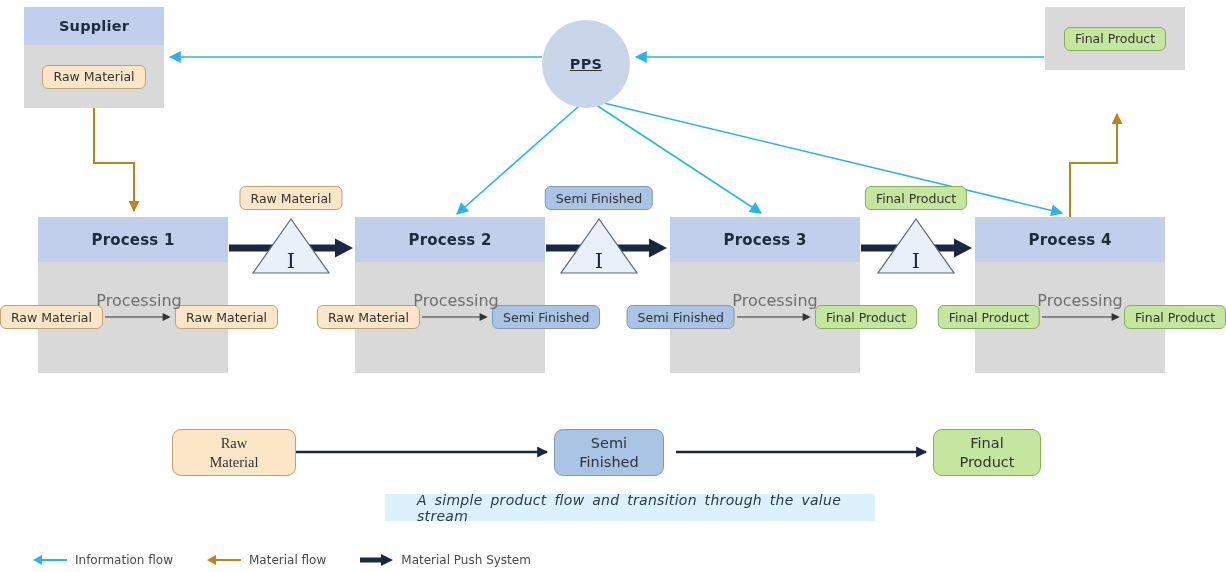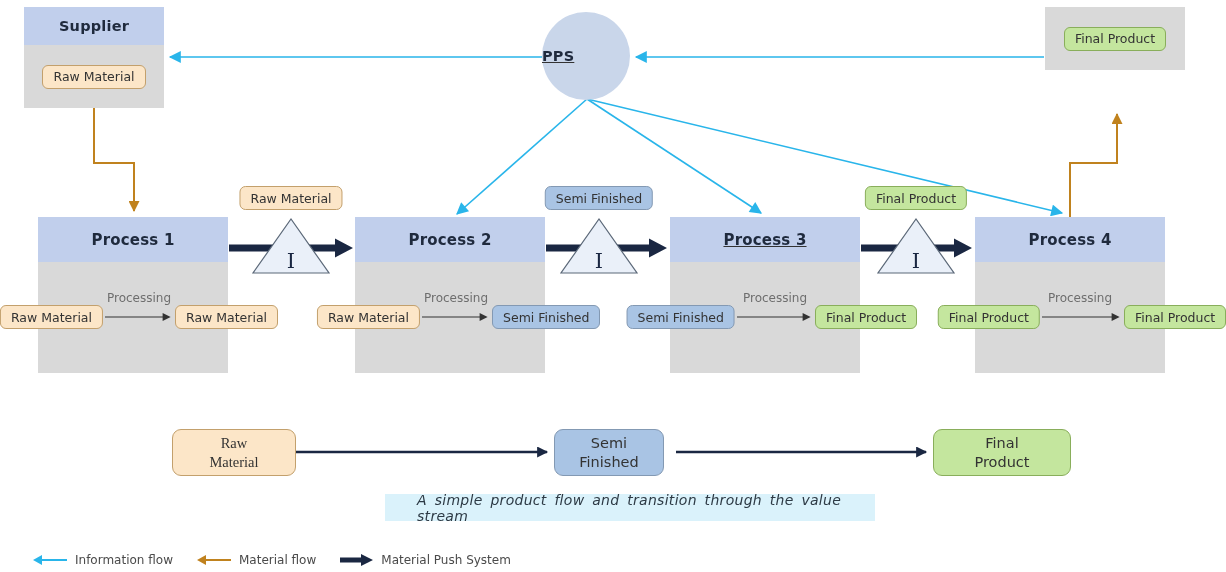--- a/index.html
+++ b/index.html
@@ -20,47 +20,47 @@
   .push-shape{fill:var(--push,#1a2742);}
   .flow-line{stroke:var(--push,#1a2742);stroke-width:2.6;}
   .tri{fill:var(--triangle_fill,#eaf0f9);stroke:var(--triangle_border,#5b6878);stroke-width:1.2;}
   .tri-i{font-family:"DejaVu Serif","Liberation Serif",serif;font-size:21px;fill:#1a2742;text-anchor:middle;}
 
   .entity{position:absolute;width:140px;height:101px;z-index:2;}
   .entity .hd{height:38px;background:var(--header_blue,#c1cfec);display:flex;align-items:center;justify-content:center;}
   .entity .bd{height:63px;background:var(--body_gray,#d9d9d9);display:flex;align-items:center;justify-content:center;}
   .hd-title{font-weight:bold;font-size:14.5px;color:var(--title_text,#1f2a3d);letter-spacing:.2px;}
 
-  .pps{position:absolute;left:542px;top:12px;width:88px;height:88px;border-radius:50%;
-       background:var(--pps_fill,#c9d6ea);display:flex;align-items:center;z-index:2;text-decoration:underline;}
+  .pps{position:absolute;left:542px;top:20px;width:88px;height:88px;border-radius:50%;
+       background:var(--pps_fill,#c9d6ea);display:flex;align-items:center;justify-content:center;z-index:2;text-decoration:underline;}
 
   .process{position:absolute;top:217px;width:190px;height:156px;z-index:2;}
   .process .hd{height:45px;background:var(--header_blue,#c1cfec);display:flex;align-items:center;justify-content:center;}
   .process .hd .hd-title{font-size:15px;}
   .process .bd{height:111px;background:var(--body_gray,#d9d9d9);}
 
   .badge{position:absolute;z-index:4;height:24px;display:flex;align-items:center;justify-content:center;
          padding:0 10px;border-radius:6px;font-size:12.5px;white-space:nowrap;box-sizing:border-box;}
   .badge.peach{background:var(--peach_fill,#fce6c8);border:1px solid var(--peach_border,#c3a06c);}
   .badge.blue {background:var(--blue_fill,#a9c4e4);border:1px solid var(--blue_border,#8399b3);}
   .badge.green{background:var(--green_fill,#c4e69e);border:1px solid var(--green_border,#89ae5b);}
-  .proc-label{position:absolute;z-index:4;font-size:12px;color:#6e6e6e;transform:translateX(-50%);white-space:nowrap;}
+  .proc-label{position:absolute;z-index:4;font-size:16px;color:#6e6e6e;transform:translateX(-50%);white-space:nowrap;}
 
   .flow-box{position:absolute;top:429px;height:47px;z-index:2;border-radius:9px;
             display:flex;align-items:center;justify-content:center;text-align:center;
             font-size:14.5px;line-height:1.25;white-space:pre-line;box-sizing:border-box;}
   .flow-box.peach{background:var(--peach_fill,#fce6c8);border:1px solid var(--peach_border,#c3a06c);}
   .flow-box.blue {background:var(--blue_fill,#a9c4e4);border:1px solid var(--blue_border,#8399b3);}
   .flow-box.green{background:var(--green_fill,#c4e69e);border:1px solid var(--green_border,#89ae5b);}
 
   .caption{position:absolute;left:385px;top:494px;width:458px;height:27px;z-index:2;
            background:var(--caption_bg,#daf2fb);display:flex;align-items:center;justify-content:center;
            font-style:italic;font-size:14px;color:#2d3a45;letter-spacing:.3px;word-spacing:3px;padding-left:32px;}
 
-  .legend{position:absolute;left:33px;top:553px;display:flex;align-items:center;gap:24px;z-index:2;}
+  .legend{position:absolute;left:33px;top:553px;display:flex;align-items:center;gap:34px;z-index:2;}
   .legend-item{display:flex;align-items:center;gap:8px;}
   .legend-label{font-size:12px;color:#4a4a4a;}
 </style>
 </head>
 <body>
 
 <div class="canvas">
 
   <svg class="layer" id="layer-back">
     <defs>
@@ -110,21 +110,21 @@
         <span class="hd-title">Process 1</span>
       </div>
     <div class="bd"></div>
   </div>
   <div class="process" style="left:355px;">
     <div class="hd">
         <span class="hd-title">Process 2</span>
       </div>
     <div class="bd"></div>
   </div>
-  <div class="process" style="left:670px;text-decoration:underline;">
+  <div class="process" style="left:670px;">
     <div class="hd">
         <span class="hd-title">Process 3</span>
       </div>
     <div class="bd"></div>
   </div>
   <div class="process" style="left:975px;">
     <div class="hd">
         <span class="hd-title">Process 4</span>
       </div>
     <div class="bd"></div>
@@ -168,21 +168,21 @@
     <line class="proc-line" x1="1042" y1="317" x2="1118" y2="317" marker-end="url(#mDark)"></line>
 
     <line class="flow-line" x1="296" y1="452" x2="547" y2="452" marker-end="url(#mNavy)"></line>
     <line class="flow-line" x1="676" y1="452" x2="926" y2="452" marker-end="url(#mNavy)"></line>
   </svg>
 
   <div class="flow-box peach" style="left:172px;width:124px;font-family:Liberation Serif, serif;">Raw
 Material</div>
   <div class="flow-box blue" style="left:554px;width:110px;">Semi
 Finished</div>
-  <div class="flow-box green" style="left:933px;width:138px;">Final
+  <div class="flow-box green" style="left:933px;width:108px;">Final
 Product</div>
 
   <div class="caption">A simple product flow and transition through the value stream</div>
 
   <div class="legend">
     <div class="legend-item">
       <svg width="34" height="12">
         <line x1="7" y1="6" x2="34" y2="6" class="info-line" style="stroke-width:2;"></line>
         <path d="M9,1 L0,6 L9,11 Z" class="mk-info"></path>
       </svg>

